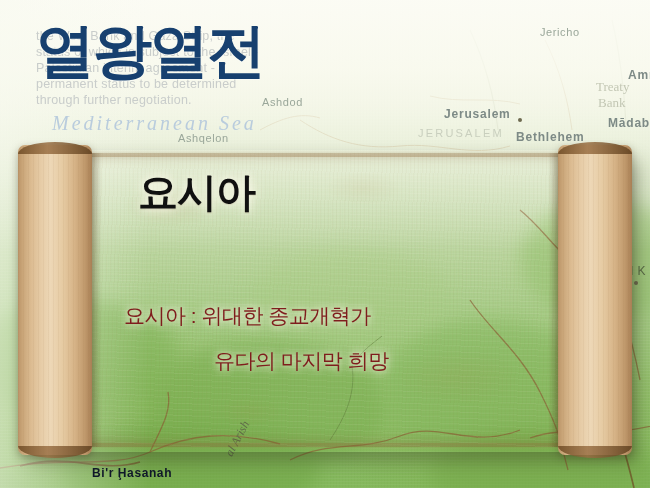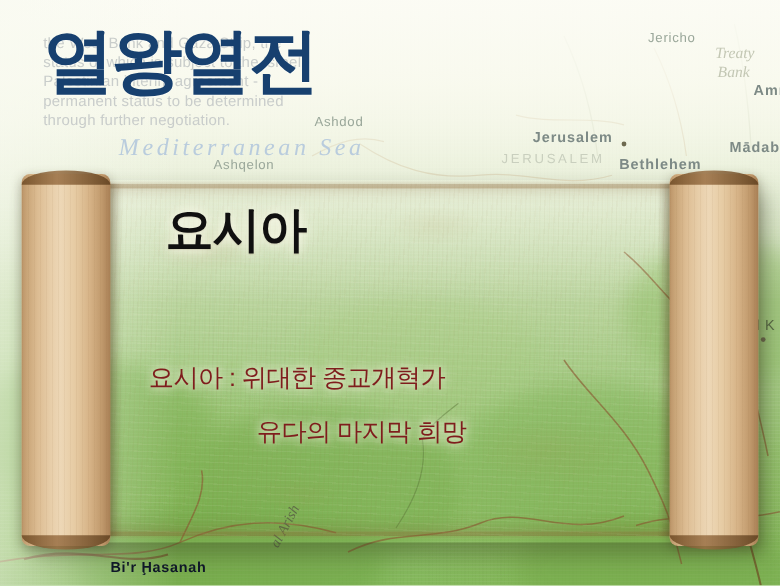--- a/index.html
+++ b/index.html
@@ -92,44 +92,43 @@
     position: absolute;
     white-space: nowrap;
     pointer-events: none;
   }
   .lbl-sea {
     font-family: "Liberation Serif", "DejaVu Serif", serif;
     font-style: italic;
     font-size: 20px;
     letter-spacing: 3px;
     color: #b9ccdd;
-    margin-left: 47px;
   }
   .lbl-city {
     font-size: 11px;
     letter-spacing: 0.6px;
     color: #9aa79a;
   }
   .lbl-city-dark {
     font-size: 12px;
     letter-spacing: 0.8px;
     color: #7d8a86;
     font-weight: bold;
   }
   .lbl-region {
     font-size: 11px;
     letter-spacing: 2.2px;
     color: #c9cfbe;
   }
   .lbl-treaty {
     font-family: "Liberation Serif", "DejaVu Serif", serif;
-    font-style: italic;
     font-size: 13px;
     color: #c3c7b4;
     line-height: 1.25;
+    margin-top: 43px;
   }
   .lbl-bottom {
     font-size: 12px;
     font-weight: bold;
     letter-spacing: 0.6px;
     color: #0f172a;
   }
   .lbl-green {
     font-size: 12px;
     letter-spacing: 0.5px;

